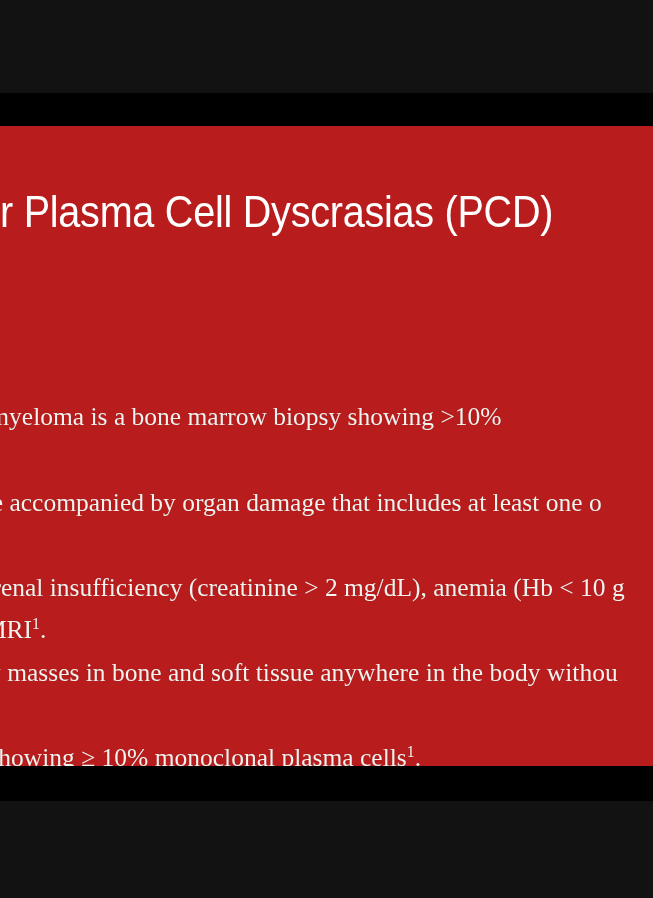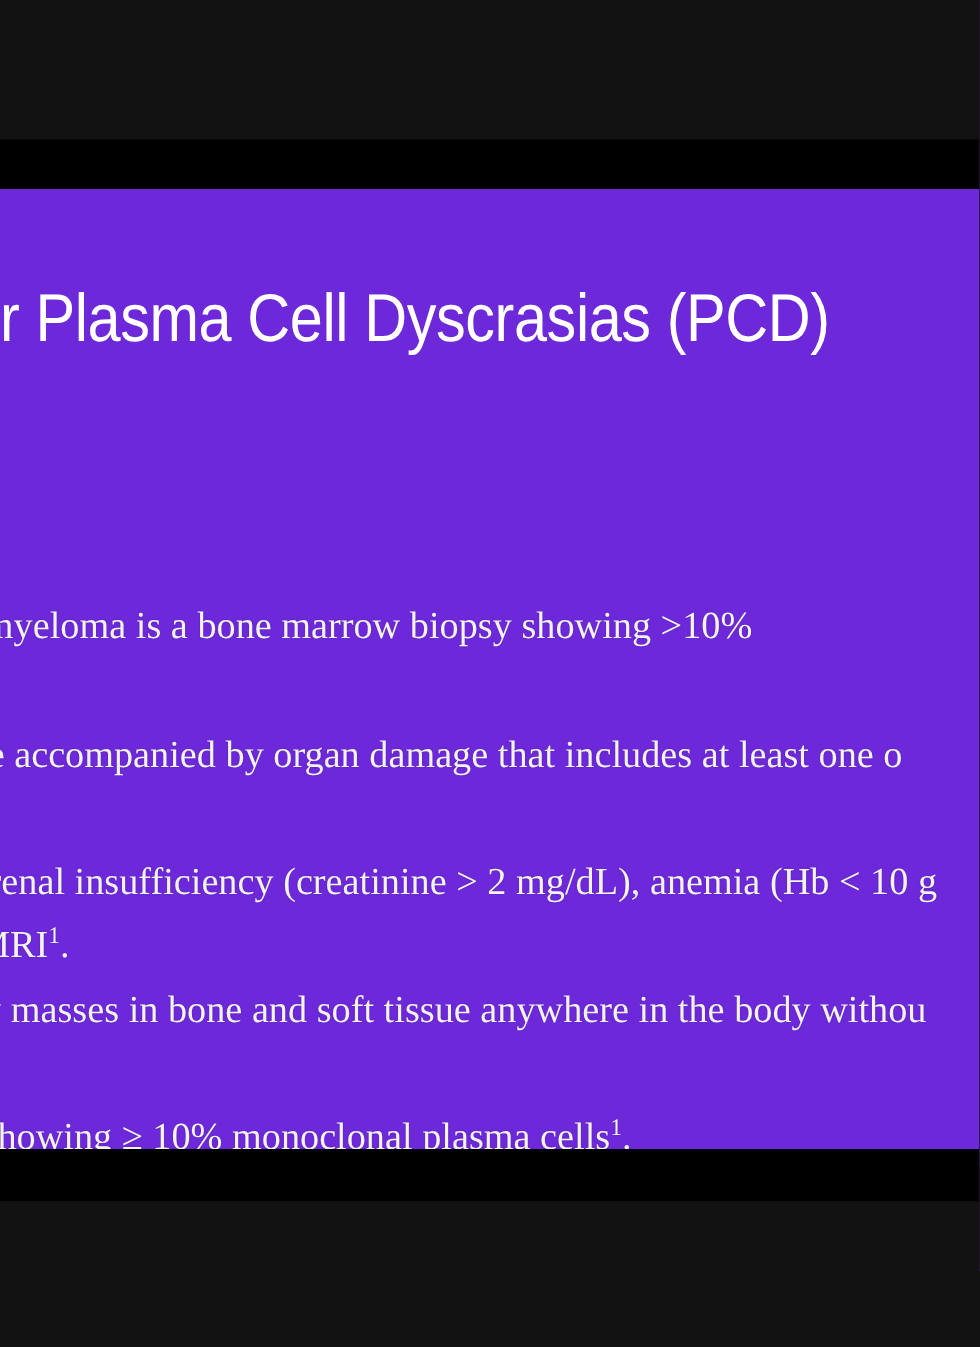--- a/index.html
+++ b/index.html
@@ -49,21 +49,21 @@
     width: 653px; height: 97px;
     background: #121212;
   }
 
   
   .slide {
     position: absolute;
     left: 0; top: 126px;
     width: 653px;
     height: 652px;
-    background: #6d28d9;
+    background: #b91c1c;
     overflow: hidden;
   }
 
   
   .slide-canvas {
     position: absolute;
     left: -212px;
     top: 0;
     width: 1100px;
     height: 640px;

